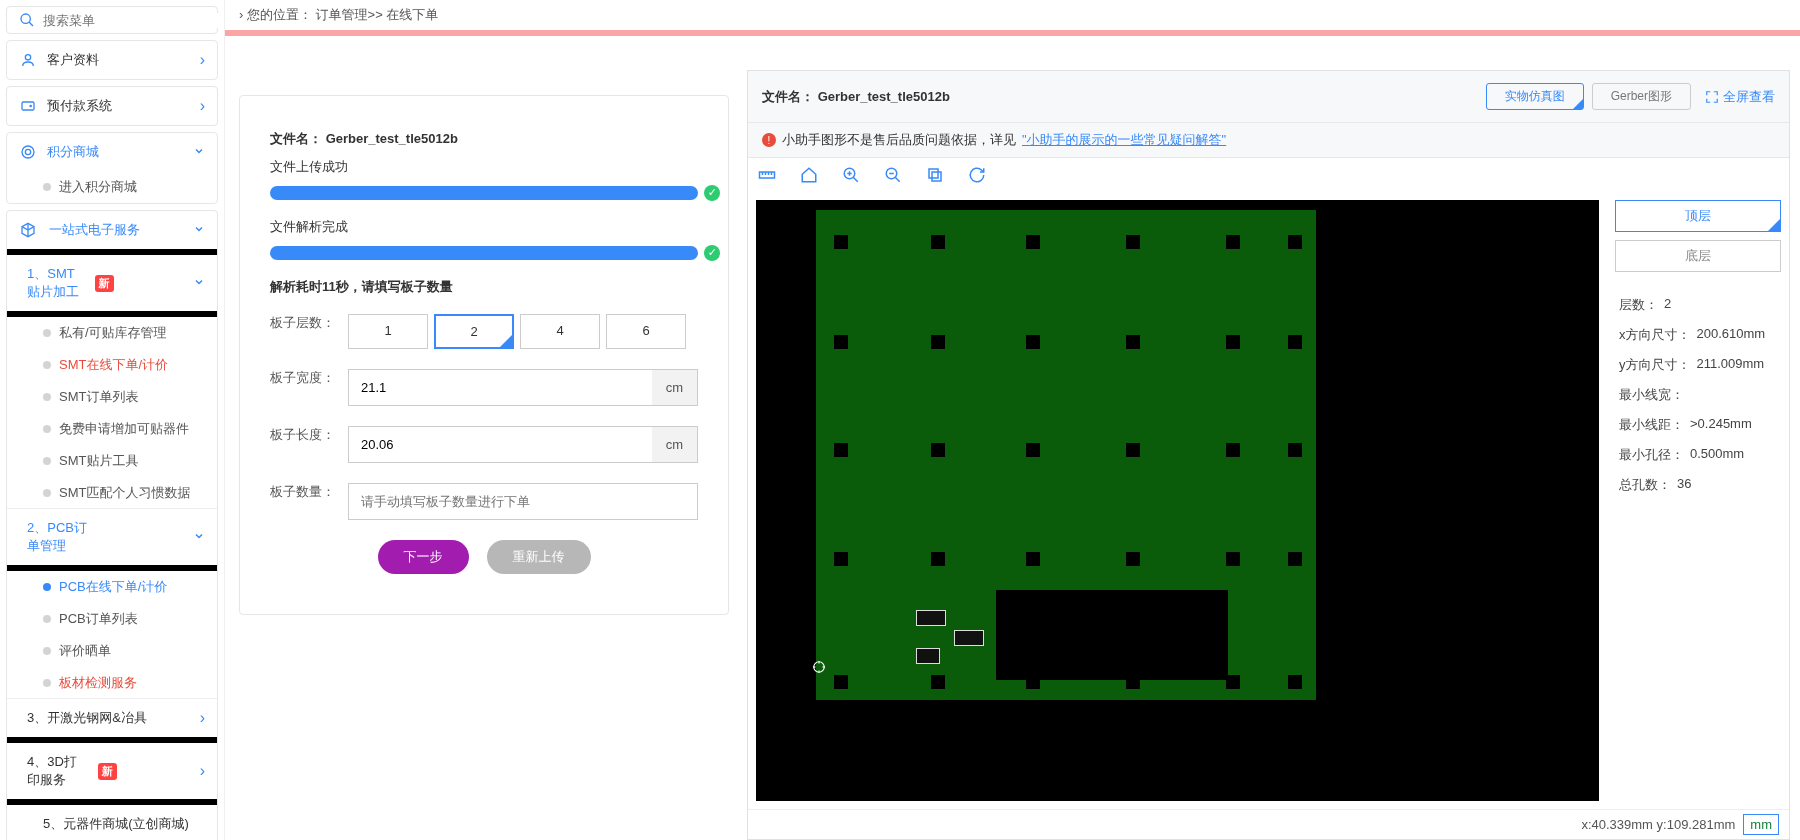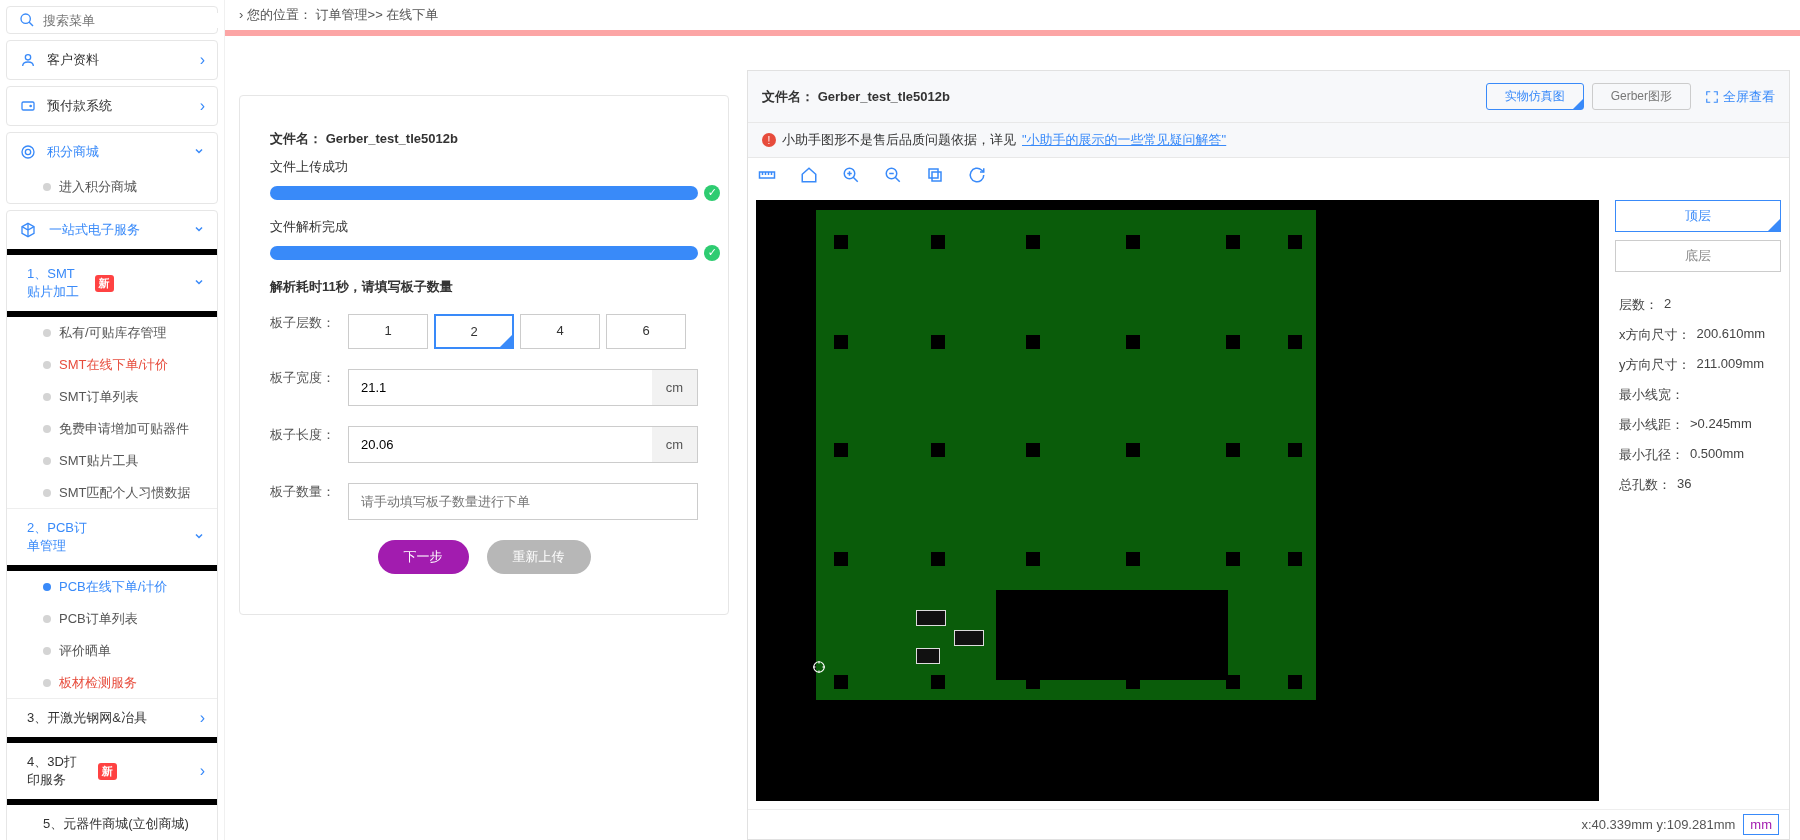--- a/index.html
+++ b/index.html
@@ -69,21 +69,21 @@
     .c0{left:18px;} .c1{left:115px;} .c2{left:210px;} .c3{left:310px;} .c4{left:410px;} .c5{left:472px;}
     .cut { position:absolute; background:#000; left:180px; top:380px; width:232px; height:90px;}
     .chip { position:absolute; width:30px; height:16px; background:#111; border:1px solid #ddd;}
     .meta { width:182px; padding:8px;}
     .layer-btn { border:1px solid #398af9; color:#398af9; text-align:center; padding:6px 12px; margin-bottom:8px; cursor:pointer; position:relative;}
     .layer-btn.sel::after{content:'';position:absolute;right:0;bottom:0; border-width:0 0 12px 12px; border-style:solid; border-color:transparent transparent #398af9 transparent;}
     .layer-btn.off{color:#888;border-color:#ccc;}
     .kv { padding:6px 4px; display:flex; gap:6px; font-size:12px; color:#444;}
     .kv span:first-child{}
     .pv-foot { display:flex; justify-content:flex-end; align-items:center; gap:8px; padding:4px 10px; border-top:1px solid #eee; font-size:12px; color:#555;}
-    .pv-foot .mm{border:1px solid #398af9;color:#a21caf;padding:2px 6px;}
+    .pv-foot .mm{border:1px solid #398af9;color:#15803d;padding:2px 6px;}
     .fullview { color:#398af9; display:flex; align-items:center; gap:4px; cursor:pointer; margin-left:14px; font-size:12px;}
   </style>
 </head>
 <body>
 
 <div class="sidebar">
   <div class="sb-box sb-search">
     <span class="sb-ico">
         <svg width="16" height="16" viewBox="0 0 24 24" fill="none" stroke="#398af9" stroke-width="2">
           <circle cx="10" cy="10" r="7"></circle>

